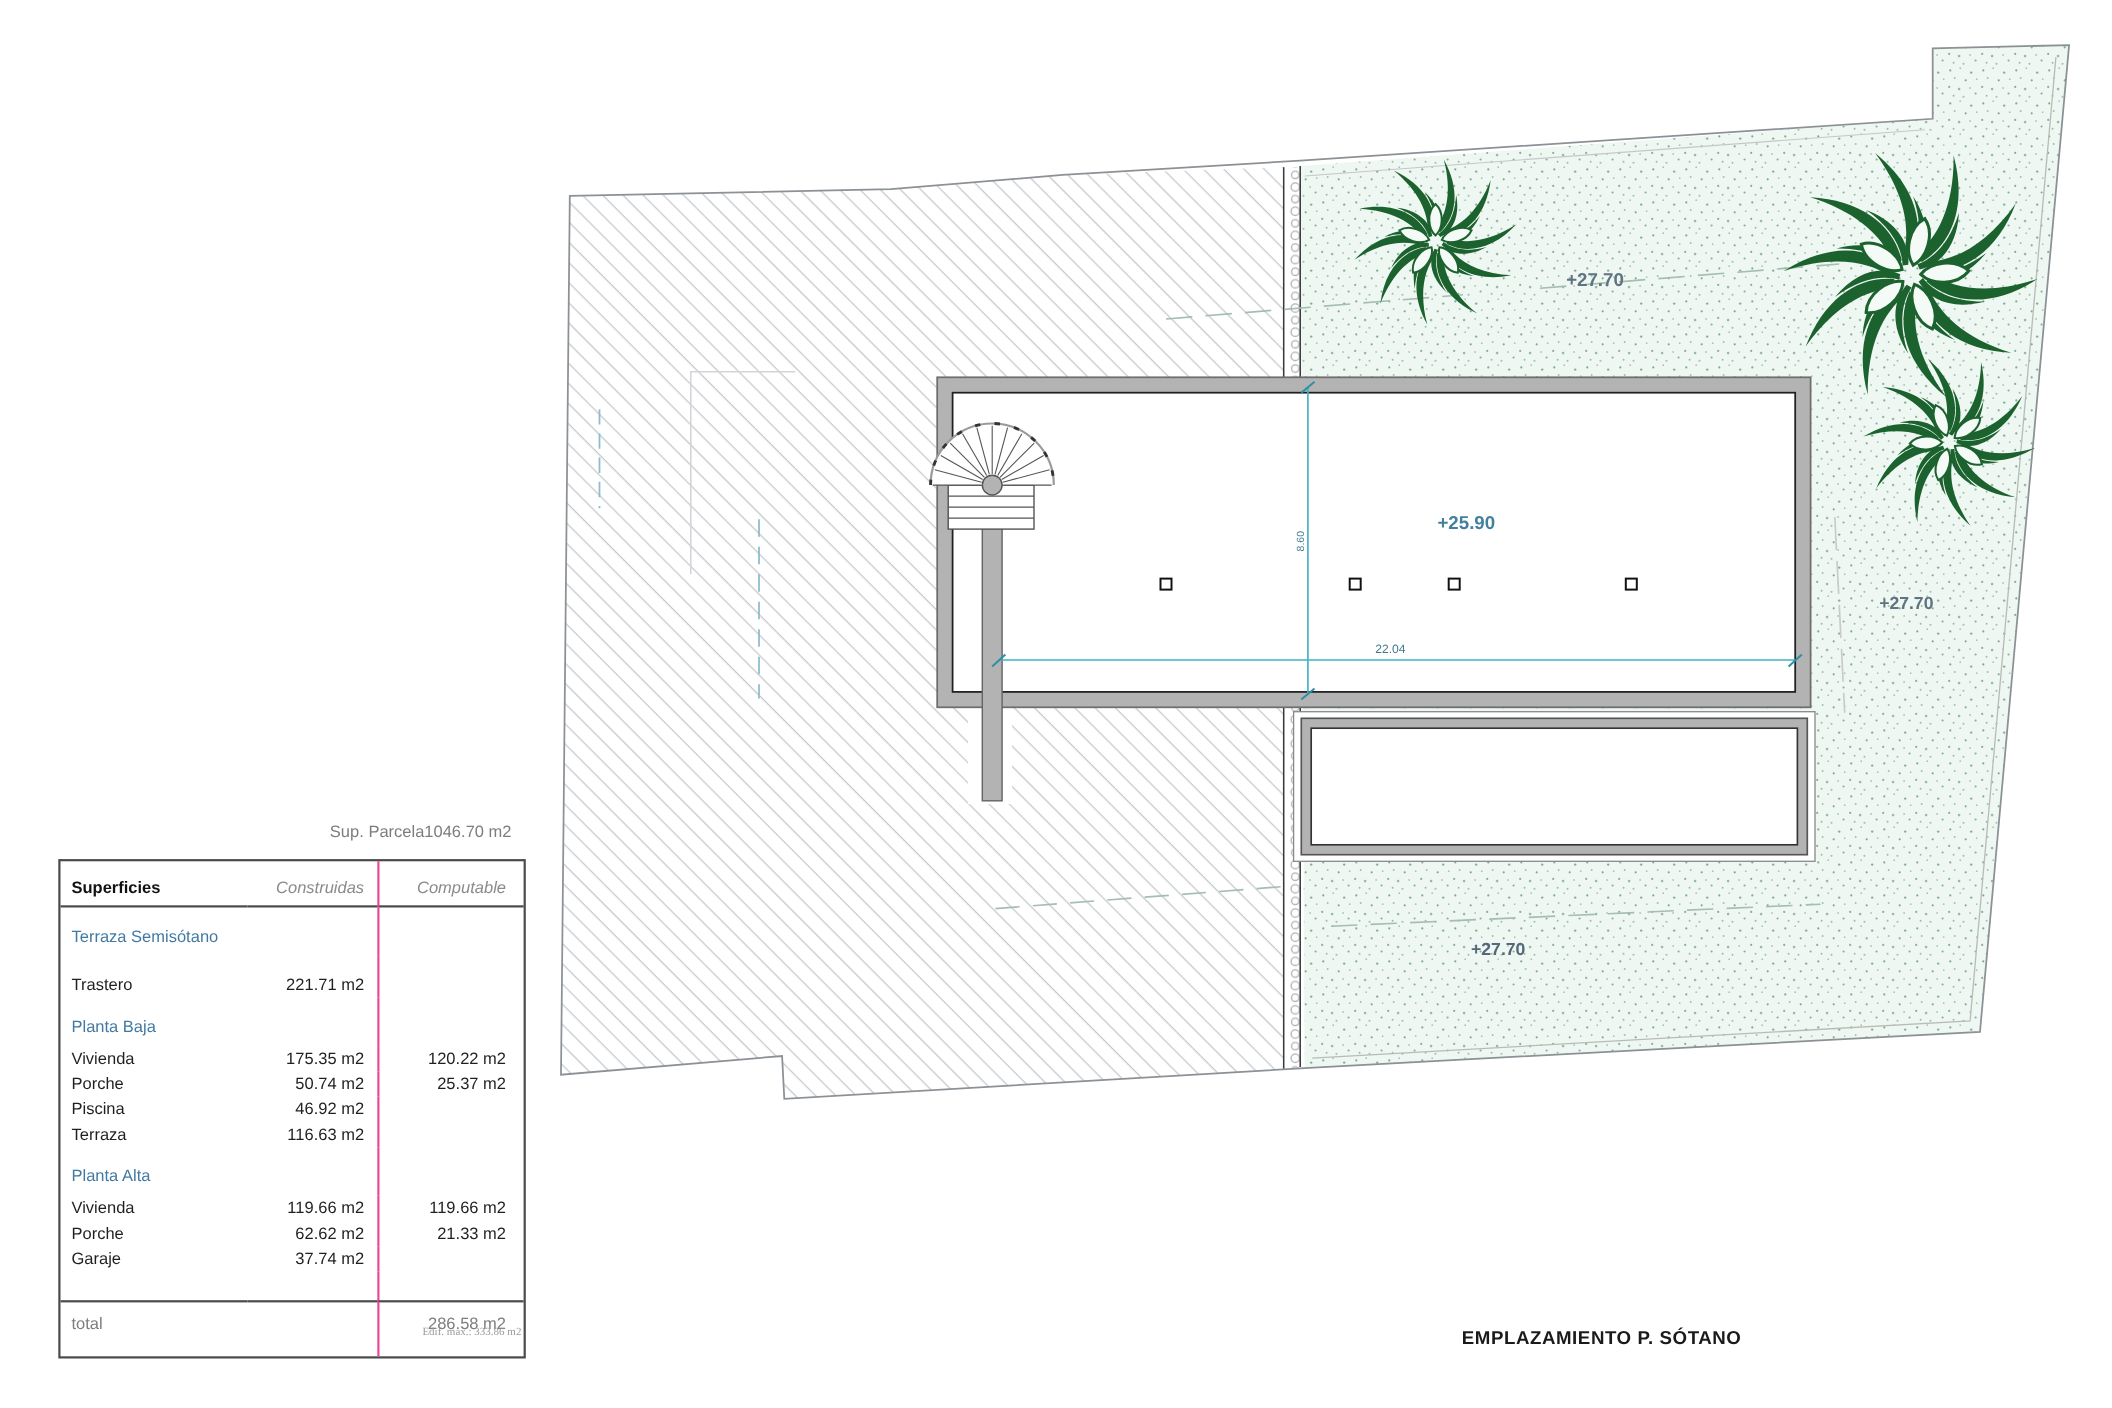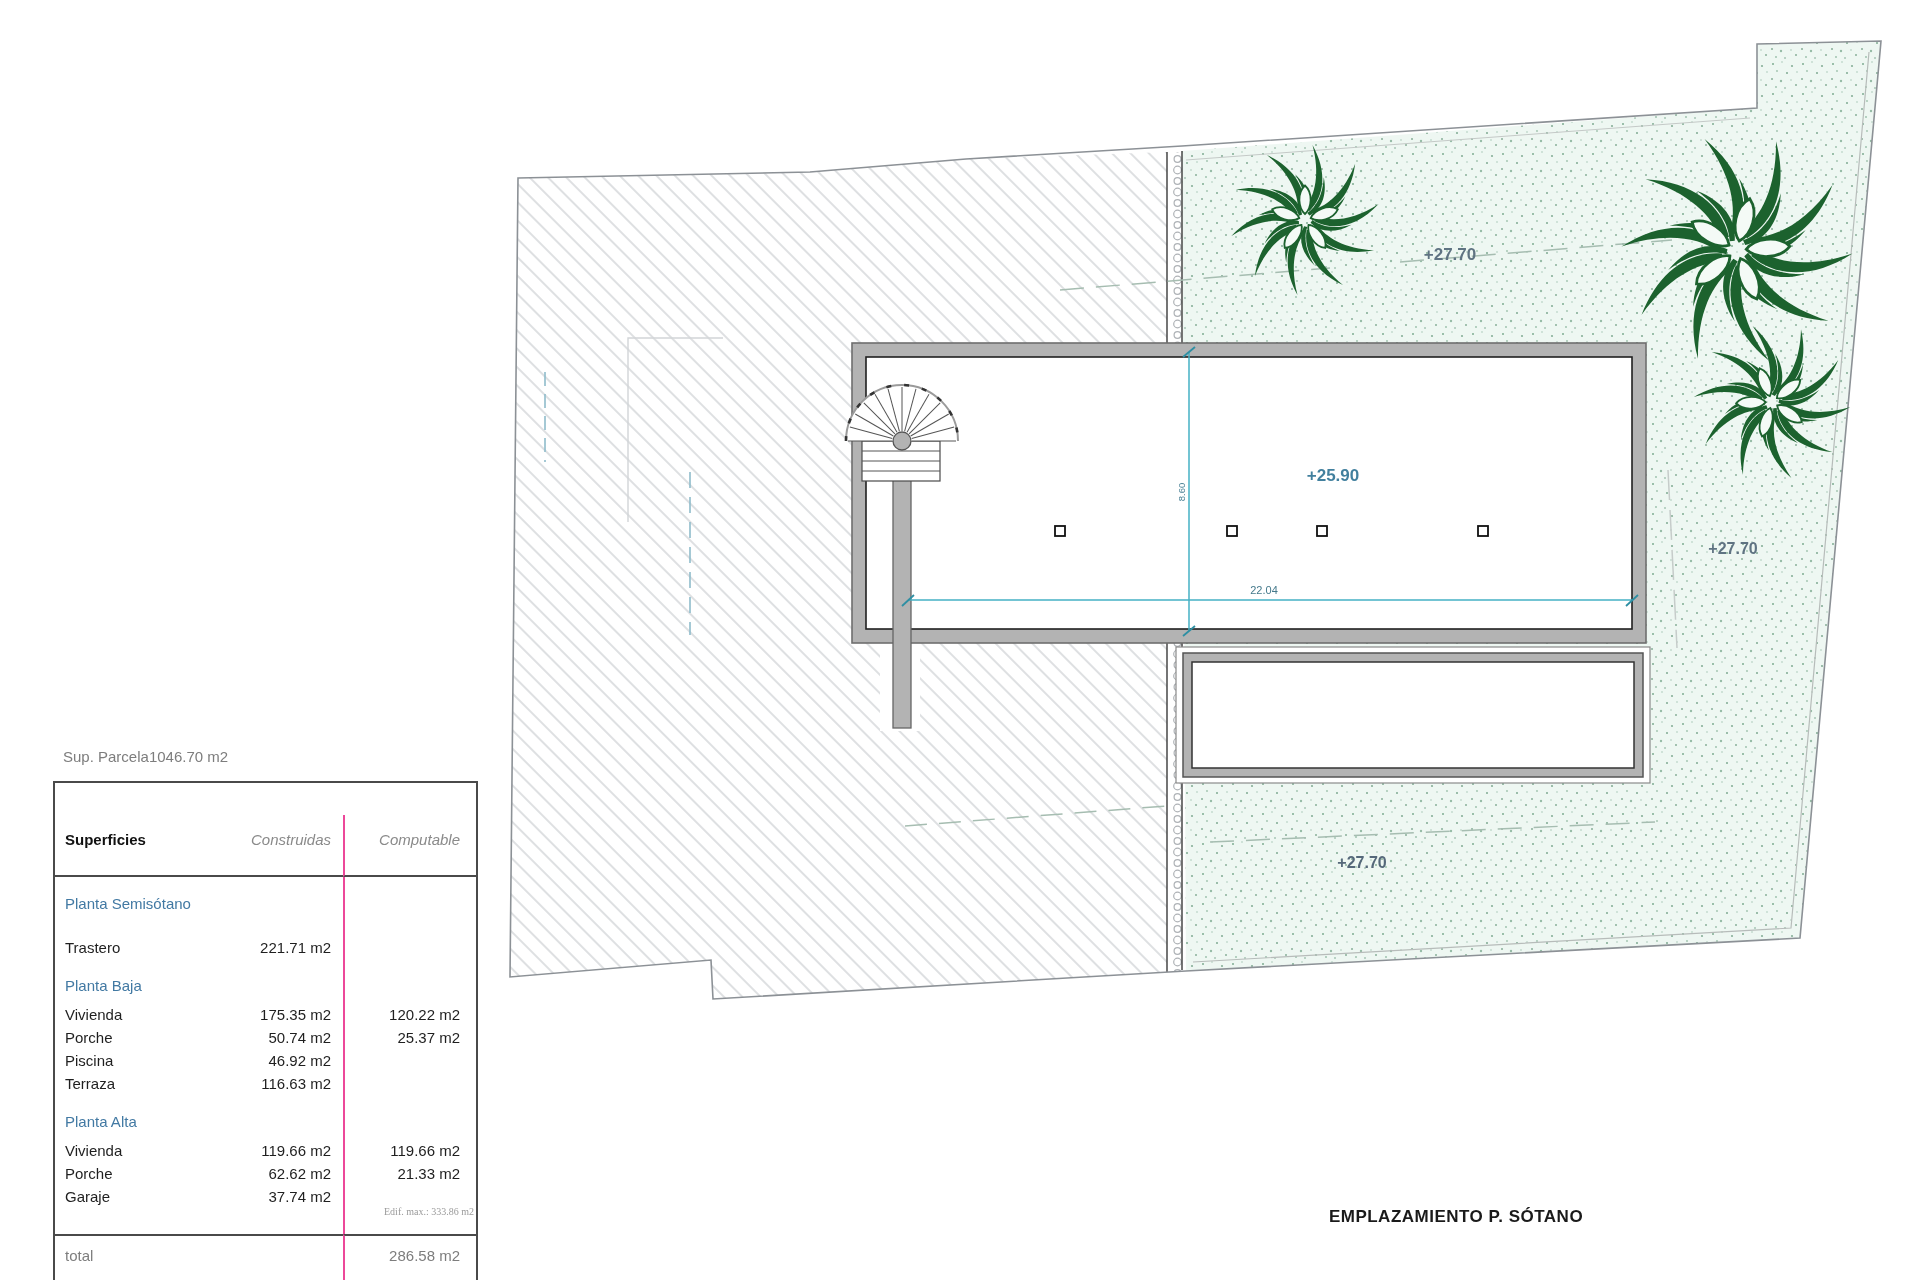--- a/index.html
+++ b/index.html
@@ -1,24 +1,24 @@
 <!DOCTYPE html>
 <html><head>
 <meta charset="utf-8">
 <style>
   html,body{margin:0;padding:0;background:#ffffff;}
   body{width:1920px;height:1280px;position:relative;font-family:"Liberation Sans",sans-serif;overflow:hidden;}
   #plan-svg{position:absolute;left:0;top:0;}
   
-  .parcela-line{position:absolute;left:63px;top:748px;width:402px;display:flex;justify-content:flex-start;
+  .parcela-line{position:absolute;left:63px;top:748px;width:402px;display:flex;justify-content:flex-end;
     color:#7d7d7d;font-size:15px;}
   .areas-box{position:absolute;left:53px;top:781px;width:421px;border:2px solid #4a4a4a;background:#fff;
     display:grid;grid-template-columns:170px 118px 133px;font-size:15px;color:#1f1f1f;}
   .c{padding:0 0 0 10px;line-height:23px;}
-  .hdr{padding-top:13px;padding-bottom:24px;border-bottom:2px solid #4a4a4a;margin-top:32px;}
+  .hdr{padding-top:13px;padding-bottom:4px;border-bottom:2px solid #4a4a4a;}
   .h-sup{font-weight:bold;color:#111;}
   .h-gray{color:#8a8a8a;font-style:italic;}
   .val{text-align:right;padding-right:12px;padding-left:0;}
   .comp{border-left:2px solid #ec4899;text-align:right;padding-right:16px;}
   .sect{color:#4279a3;padding-top:15px;padding-bottom:6px;}
   .sp{padding-top:15px;}
   .gap{height:26px;}
   .tot{border-top:2px solid #4a4a4a;color:#7d7d7d;padding-top:8px;padding-bottom:18px;}
   .edif-line{position:absolute;left:53px;top:1206px;width:421px;text-align:right;color:#9a9a9a;font-size:10px;font-family:Liberation Serif, serif;}
 </style>
@@ -196,21 +196,21 @@
 <div class="parcela-line">
   <span>Sup. Parcela</span>
   <span>1046.70 m2</span>
 </div>
 
 <div class="areas-box">
   <div class="c hdr h-sup">Superficies</div>
   <div class="c hdr h-gray val">Construidas</div>
   <div class="c hdr h-gray comp">Computable</div>
 
-  <div class="c sect">Planta Semisótano</div>
+  <div class="c sect">Terraza Semisótano</div>
   <div class="c sect val"></div>
     <div class="c sect comp"></div>
 
   <div class="c sp">Trastero</div>
   <div class="c sp val">221.71 m2</div>
   <div class="c sp comp"></div>
 
   <div class="c sect">Planta Baja</div>
   <div class="c sect val"></div>
     <div class="c sect comp"></div>

